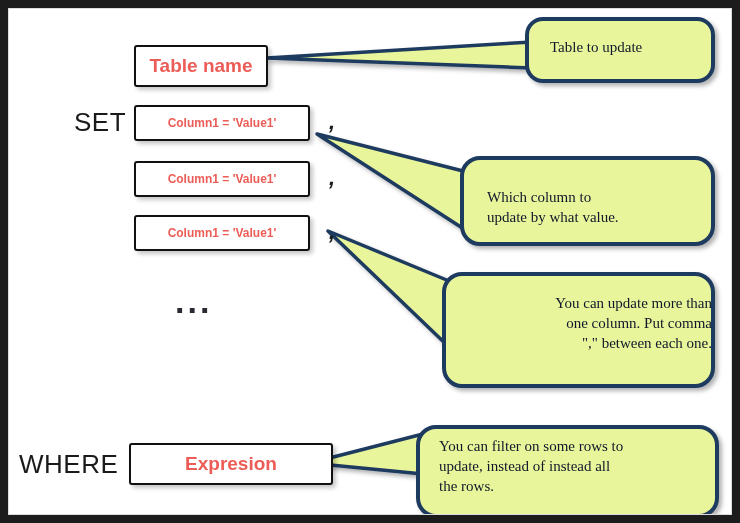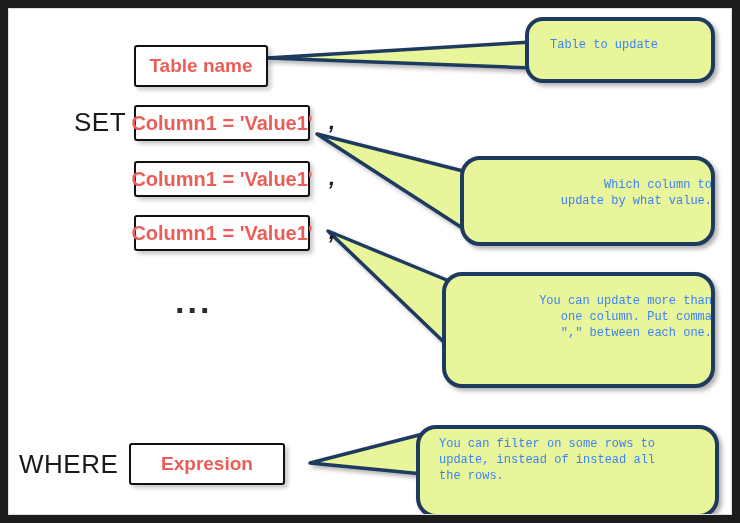--- a/index.html
+++ b/index.html
@@ -53,43 +53,43 @@
     justify-content: center;
     box-shadow: 3px 3px 4px rgba(0,0,0,0.22);
   }
   .sqlbox span {
     font-family: "Liberation Sans", sans-serif;
     font-weight: bold;
     color: #ec5d57;
     white-space: nowrap;
   }
   .box-lg span { font-size: 19px; }
-  .box-md span { font-size: 20px; }
+  .box-md span { font-size: 12px; }
   .comma {
     position: absolute;
     font-family: "Liberation Sans", sans-serif;
     font-size: 22px;
     font-weight: bold;
     font-style: italic;
     color: #1a1a1a;
   }
   .ellipsis {
     position: absolute;
     font-family: "Liberation Sans", sans-serif;
     font-size: 34px;
     font-weight: bold;
     color: #2a2a33;
     letter-spacing: 3px;
     line-height: 1;
   }
   .callout-text {
     position: absolute;
-    font-family: Liberation Mono, monospace;
-    font-size: 12px;
-    color: #3b82f6;
+    font-family: Liberation Serif, serif;
+    font-size: 15px;
+    color: #0f172a;
     line-height: 1.33;
     white-space: pre-line;
     pointer-events: none;
   }
 </style>
 </head>
 <body>
 
 <div id="canvas">
   <div class="inner-frame">
@@ -134,33 +134,33 @@
     </div>
 
     <div class="sqlbox box-md" style="left:125px; top:152px; width:176px; height:36px;">
       <span>Column1 = 'Value1'</span>
     </div>
 
     <div class="sqlbox box-md" style="left:125px; top:206px; width:176px; height:36px;">
       <span>Column1 = 'Value1'</span>
     </div>
 
-    <div class="sqlbox box-lg" style="left:120px; top:434px; width:156px; height:42px;align-items:center;">
+    <div class="sqlbox box-lg" style="left:120px; top:434px; width:204px; height:42px;align-items:center;">
       <span>Expresion</span>
     </div>
 
     <div class="comma" style="left:320px; top:100px;">,</div>
     <div class="comma" style="left:320px; top:156px;">,</div>
     <div class="comma" style="left:320px; top:210px;">,</div>
 
     <div class="ellipsis" style="left:166px; top:275px;">...</div>
 
     <div class="callout-text" style="left:541px; top:29px; width:170px;">Table to update</div>
 
-    <div class="callout-text" style="left:478px; top:169px; width:225px;text-align:right;">Which column to
+    <div class="callout-text" style="left:478px; top:179px; width:225px;">Which column to
 update by what value.</div>
 
     <div class="callout-text" style="left:458px; top:285px; width:245px;text-align:right;">You can update more than
 one column. Put comma
 "," between each one.</div>
 
     <div class="callout-text" style="left:430px; top:428px; width:275px;">You can filter on some rows to
 update, instead of instead all
 the rows.</div>
 

